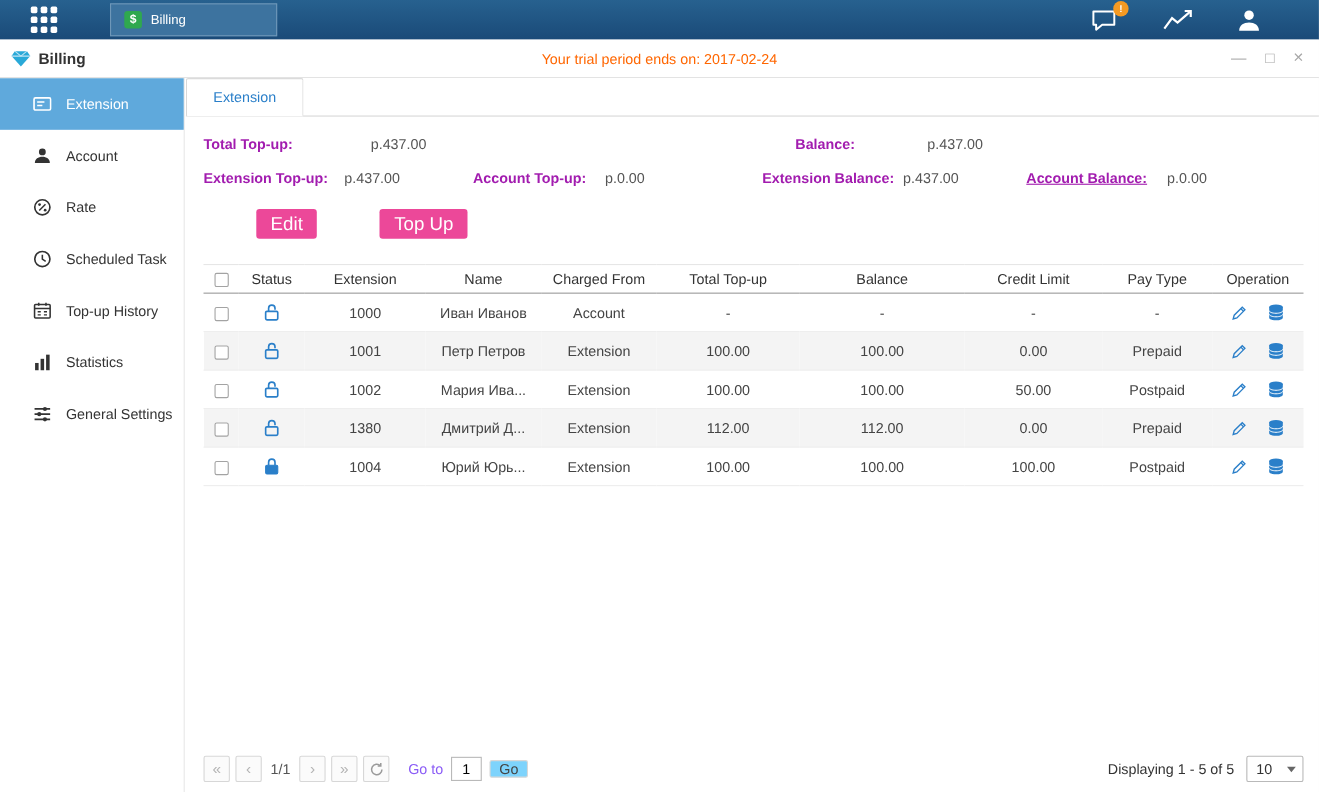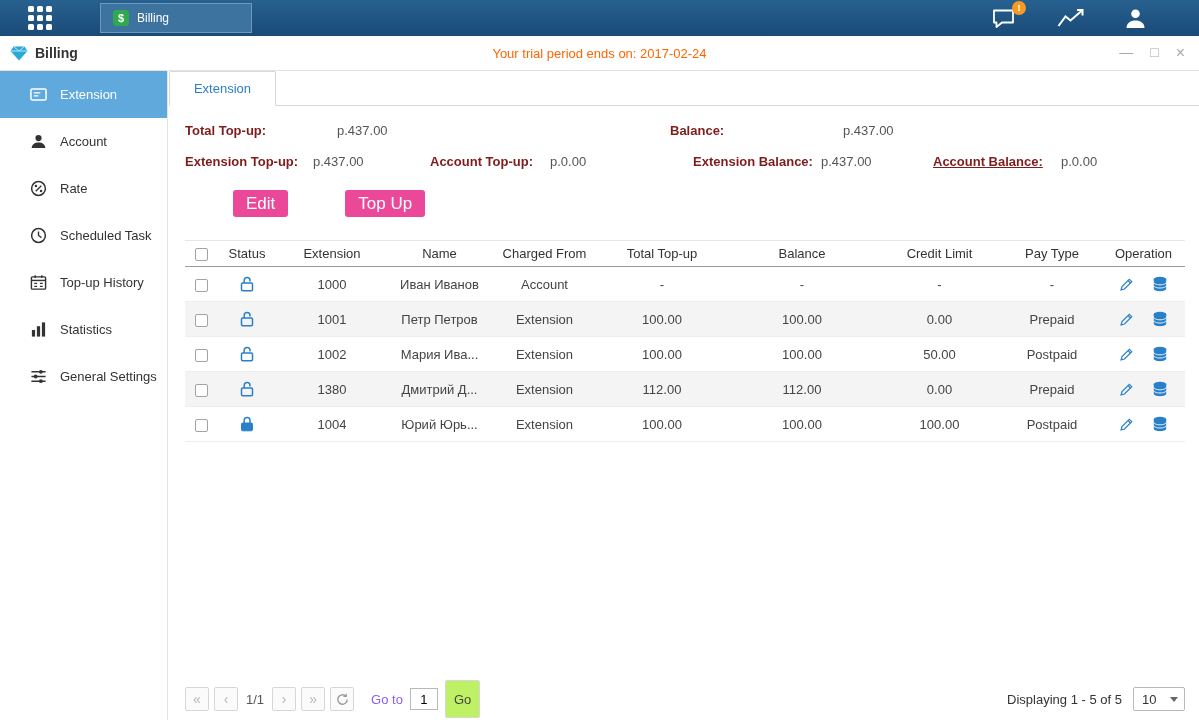--- a/index.html
+++ b/index.html
@@ -33,41 +33,41 @@
 
   .content { flex:1; display:flex; flex-direction:column; padding:0 14px 0 17px; position:relative; background:#fff; }
 
   .tabstrip { height:35px; border-bottom:1px solid #d8d8d8; display:flex; margin:0 -14px 0 -16px; }
   .tab { width:107px; border:1px solid #d8d8d8; border-bottom:1px solid #fff; margin-bottom:-1px; background:#fff; color:#2a7fc9; font-size:13px; display:flex; align-items:center; justify-content:center; border-radius:2px 2px 0 0; cursor:pointer; }
 
   .summary { margin-top:15px; font-size:13px; }
   .srow { position:relative; height:22px; }
   .srow + .srow { margin-top:9px; }
   .srow span { position:absolute; top:2px; white-space:nowrap; }
-  .slabel { font-weight:bold; color:#7f1d1d; }
+  .slabel { font-weight:bold; color:#a21caf; }
   .svalue { color:#555; }
 
   .actions { margin-top:16px; display:flex; gap:9px; }
   .btn { background:#ec4899; color:#fff; border:none; border-radius:3px; font-size:17px; height:27px; padding:0 13px; cursor:pointer; font-family:inherit;margin-left:48px; }
 
   .table-wrap { margin-top:23px; }
   table { width:100%; border-collapse:collapse; font-size:13px; color:#444; table-layout:fixed; }
   thead th { font-weight:normal; color:#333; height:26px; border-top:1px solid #e6e6e6; border-bottom:1px solid #9a9a9a; text-align:center; padding:0; }
   tbody td { height:35px; text-align:center; border-bottom:1px solid #ededed; padding:0; overflow:hidden; white-space:nowrap; }
   tbody tr:nth-child(even) { background:#f4f4f4; }
   .opcell span { margin:0 7px; cursor:pointer; display:inline-flex; vertical-align:middle; }
   .statcell span { display:inline-flex; vertical-align:middle; cursor:pointer; }
   input[type="checkbox"] { appearance:none; -webkit-appearance:none; width:13px; height:13px; border:1px solid #a3a3a3; border-radius:2px; background:#fff; margin:0; vertical-align:middle; cursor:pointer; }
 
   .pagination { margin-top:auto; margin-bottom:7px; display:flex; align-items:center; height:28px; font-size:13px; color:#555; }
   .pgbtn { width:24px; height:24px; border:1px solid #d7d7d7; border-radius:2px; background:#fbfbfb; color:#b5b5b5; display:flex; align-items:center; justify-content:center; font-size:14px; margin-right:5px; cursor:pointer; flex-shrink:0; }
   .pageno { margin:1px 8px 0 3px; color:#555; }
   .goto-label { margin-left:12px; color:#8b5cf6; }
   .goto-input { width:28px; height:22px; border:1px solid #b9b9b9; margin:0 7px; text-align:center; font-size:13px; font-family:inherit; }
-  .gobtn { height:38px; border:1px solid #d7d7d7; background:#bef264; font-size:13px; color:#444; padding:0 8px; border-radius:2px; cursor:pointer; font-family:inherit; }
+  .gobtn { height:16px; border:1px solid #d7d7d7; background:#7dd3fc; font-size:13px; color:#444; padding:0 8px; border-radius:2px; cursor:pointer; font-family:inherit; }
   .pag-right { margin-left:auto; display:flex; align-items:center; gap:11px; color:#333; }
   .pagesize { width:52px; height:24px; border:1px solid #b9b9b9; border-radius:2px; display:flex; align-items:center; background:#fff; cursor:pointer; }
   .pagesize .val { flex:1; text-align:left; padding-left:8px; }
   .caret { width:0; height:0; border-left:4px solid transparent; border-right:4px solid transparent; border-top:5px solid #666; margin-right:6px; }
 </style>
 </head>
 <body>
 
 <div class="screen">
 
@@ -205,21 +205,21 @@
 
     <main class="content">
       <div class="tabstrip">
         <div class="tab">Extension</div>
       </div>
 
       <div class="summary">
         <div class="srow">
           <span class="slabel" style="left:0;">Total Top-up:</span>
           <span class="svalue" style="left:152px;">p.437.00</span>
-          <span class="slabel" style="left:485px;">Balance:</span>
+          <span class="slabel" style="left:538px;">Balance:</span>
           <span class="svalue" style="left:658px;">p.437.00</span>
         </div>
         <div class="srow">
           <span class="slabel" style="left:0;">Extension Top-up:</span>
           <span class="svalue" style="left:128px;">p.437.00</span>
           <span class="slabel" style="left:245px;">Account Top-up:</span>
           <span class="svalue" style="left:365px;">p.0.00</span>
           <span class="slabel" style="left:508px;">Extension Balance:</span>
           <span class="svalue" style="left:636px;">p.437.00</span>
           <span class="slabel" style="left:748px;text-decoration:underline;">Account Balance:</span>

